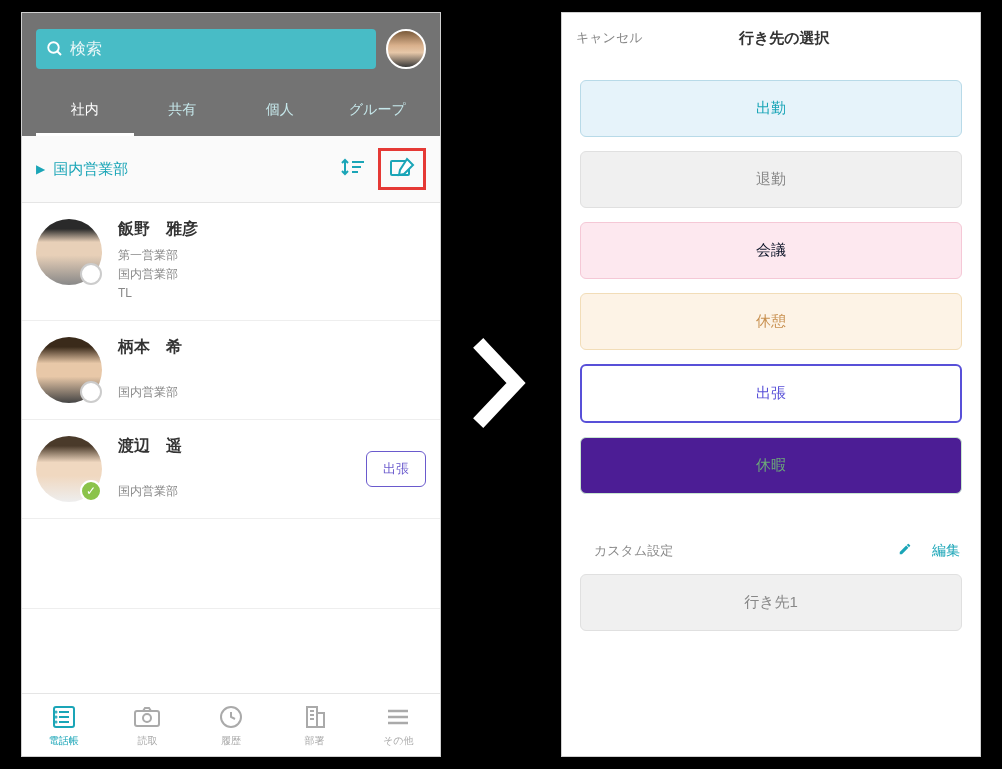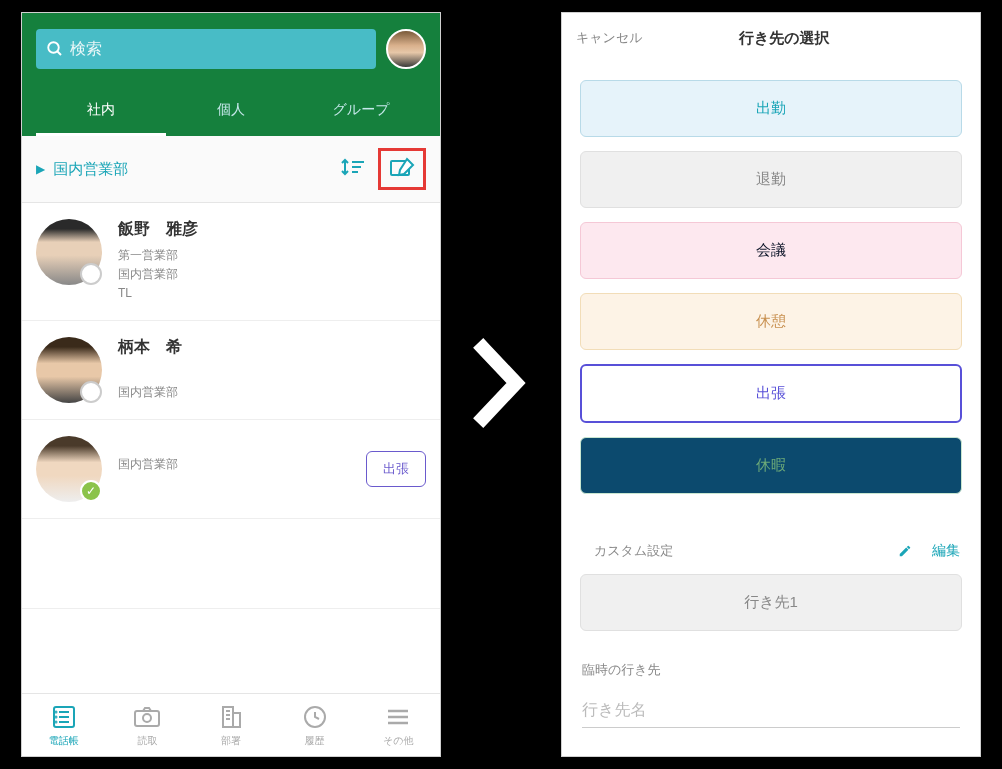--- a/index.html
+++ b/index.html
@@ -1,20 +1,20 @@
 <!DOCTYPE html>
 <html><head>
   <meta charset="utf-8">
   <style>
     * { margin: 0; padding: 0; box-sizing: border-box; font-family: -apple-system, "Hiragino Sans", "Hiragino Kaku Gothic ProN", Meiryo, sans-serif; }
     body { background: #000; display: flex; align-items: center; justify-content: center; width: 1002px; height: 769px; }
     .wrapper { display: flex; align-items: center; gap: 30px; }
     .screen { width: 420px; height: 745px; background: #fff; border: 1px solid #d0d0d0; display: flex; flex-direction: column; overflow: hidden; }
     
-    .header-teal { background: #15803d; padding: 16px 14px 0 14px; }
+    .header-teal { background: #737373; padding: 16px 14px 0 14px; }
     .search-row { display: flex; align-items: center; gap: 10px; margin-bottom: 18px; }
     .search-box { flex: 1; background: #48bcc6; height: 40px; border-radius: 4px; display: flex; align-items: center; padding: 0 10px; color: #fff; }
     .search-box svg { flex-shrink: 0; }
     .search-ph { color: #e8f6f7; font-size: 16px; margin-left: 6px; }
     .avatar-top { width: 40px; height: 40px; border-radius: 50%; background: linear-gradient(180deg,#7a5a3a 0%,#d9b08c 40%,#e6c7a8 60%,#3a3a3a 100%); border: 2px solid #fff; }
     .tabs { display: flex; }
     .tab { flex: 1; text-align: center; color: #c6e8eb; font-size: 14px; padding: 14px 0; cursor: pointer; }
     .tab.active { color: #fff; border-bottom: 3px solid #fff; }
     .section-bar { display: flex; align-items: center; padding: 12px 14px; border-bottom: 1px solid #e5e5e5; background: #fafafa;}
     .section-bar .tri { color: #1aa5b7; margin-right: 8px; font-size: 12px;}
@@ -45,24 +45,24 @@
     .modal-header { display: flex; align-items: flex-start; padding: 16px 14px; border-radius: 21px; }
     .cancel { color: #888; font-size: 13px; cursor: pointer; }
     .modal-title { flex: 1; text-align: center; font-size: 15px; font-weight: 600; color: #333; margin-left: -40px; }
     .options { padding: 16px 18px; }
     .opt { width: 100%; padding: 18px 0; text-align: center; border-radius: 6px; margin-bottom: 14px; font-size: 15px; border: 1px solid transparent; cursor: pointer; }
     .o1 { background: #e6f3fa; border-color: #b8dae8; color: #1aa5b7; }
     .o2 { background: #f0f0f0; border-color: #e0e0e0; color: #888; }
     .o3 { background: #fde8ef; border-color: #f5c8d6; color: #0f172a; }
     .o4 { background: #fdf3e6; border-color: #f2ddb8; color: #c89050; }
     .o5 { background: #fff; border: 2px solid #5850d8; color: #5850d8; font-weight: 500; }
-    .o6 { background: #0c4a6e; border-color: #c8e6d0; color: #6ba878; }
+    .o6 { background: #4c1d95; border-color: #c8e6d0; color: #6ba878; }
     .custom-row { display: flex; align-items: center; padding: 18px 20px 14px 32px; }
     .custom-label { color: #888; font-size: 13px; flex: 1; }
-    .edit-link { color: #1aa5b7; font-size: 14px; display: flex; align-items: center; gap: 20px; cursor: pointer; }
+    .edit-link { color: #1aa5b7; font-size: 14px; display: flex; align-items: flex-start; gap: 20px; cursor: pointer; }
     .opt7 { margin: 0 18px; background: #f0f0f0; border: 1px solid #e0e0e0; color: #888; padding: 18px 0; text-align: center; border-radius: 6px; font-size: 15px; }
     .temp-section { padding: 30px 20px 10px 20px; }
     .temp-label { color: #888; font-size: 13px; margin-bottom: 14px; }
     .temp-input { width: 100%; border: none; border-bottom: 1px solid #ccc; padding: 8px 0; font-size: 16px; color: #aaa; outline: none; }
     .temp-input::placeholder { color: #bbb; }
   </style>
 </head>
 <body>
 
 <div class="wrapper">
@@ -74,20 +74,21 @@
           <svg width="18" height="18" viewBox="0 0 24 24" fill="none" stroke="#fff" stroke-width="2.5">
               <circle cx="10" cy="10" r="7"></circle>
               <line x1="20" y1="20" x2="15" y2="15"></line>
             </svg>
           <span class="search-ph">検索</span>
         </div>
         <div class="avatar-top"></div>
       </div>
       <div class="tabs">
         <div class="tab active">社内</div>
+        <div class="tab">共有</div>
         <div class="tab">個人</div>
         <div class="tab">グループ</div>
       </div>
     </div>
     <div class="section-bar">
       <span class="tri">▶</span>
       <span class="section-label">国内営業部</span>
       <span class="sort-icon">
         <svg width="26" height="20" viewBox="0 0 26 20" fill="none" stroke="#1aa5b7" stroke-width="2">
             <path d="M5 3 L5 17 M2 6 L5 3 L8 6 M2 14 L5 17 L8 14"></path>
@@ -128,20 +129,21 @@
           <div class="contact-sub">&nbsp;</div>
           <div class="contact-sub">国内営業部</div>
         </div>
       </div>
       <div class="contact-item">
         <div class="avatar-wrap">
           <div class="avatar av3"></div>
           <div class="status-dot check">✓</div>
         </div>
         <div class="contact-info">
+          <div class="contact-name">渡辺　遥</div>
           <div class="contact-sub">&nbsp;</div>
           <div class="contact-sub">国内営業部</div>
         </div>
         <div class="badge">出張</div>
       </div>
       <div class="contact-item" style="height:90px;"></div>
     </div>
     <div class="bottom-nav">
       <div class="nav-item active">
         <span class="nav-icon">
@@ -163,37 +165,37 @@
               <rect x="2" y="5" width="24" height="15" rx="2"></rect>
               <path d="M10 5 L12 2 L16 2 L18 5"></path>
               <circle cx="14" cy="12" r="4"></circle>
             </svg>
           </span>
         <span>読取</span>
       </div>
       <div class="nav-item">
         <span class="nav-icon">
             <svg width="24" height="24" viewBox="0 0 24 24" fill="none" stroke="currentColor" stroke-width="2">
+              <circle cx="12" cy="12" r="10"></circle>
+              <path d="M12 7 L12 12 L16 14"></path>
+            </svg>
+          </span>
+        <span>履歴</span>
+      </div>
+      <div class="nav-item">
+        <span class="nav-icon">
+            <svg width="24" height="24" viewBox="0 0 24 24" fill="none" stroke="currentColor" stroke-width="2">
               <rect x="4" y="2" width="10" height="20"></rect>
               <rect x="14" y="8" width="7" height="14"></rect>
               <line x1="7" y1="6" x2="11" y2="6"></line>
               <line x1="7" y1="10" x2="11" y2="10"></line>
               <line x1="7" y1="14" x2="11" y2="14"></line>
             </svg>
           </span>
         <span>部署</span>
-      </div>
-      <div class="nav-item">
-        <span class="nav-icon">
-            <svg width="24" height="24" viewBox="0 0 24 24" fill="none" stroke="currentColor" stroke-width="2">
-              <circle cx="12" cy="12" r="10"></circle>
-              <path d="M12 7 L12 12 L16 14"></path>
-            </svg>
-          </span>
-        <span>履歴</span>
       </div>
       <div class="nav-item">
         <span class="nav-icon">
             <svg width="24" height="18" viewBox="0 0 24 18" fill="none" stroke="currentColor" stroke-width="2.5">
               <line x1="2" y1="3" x2="22" y2="3"></line>
               <line x1="2" y1="9" x2="22" y2="9"></line>
               <line x1="2" y1="15" x2="22" y2="15"></line>
             </svg>
           </span>
         <span>その他</span>
@@ -223,18 +225,14 @@
     <div class="custom-row">
       <span class="custom-label">カスタム設定</span>
       <span class="edit-link">
         <svg width="14" height="14" viewBox="0 0 24 24" fill="#1aa5b7">
             <path d="M3 17.25V21h3.75L17.81 9.94l-3.75-3.75L3 17.25zM20.71 7.04a1 1 0 0 0 0-1.41l-2.34-2.34a1 1 0 0 0-1.41 0l-1.83 1.83 3.75 3.75 1.83-1.83z"></path>
           </svg>
         <span>編集</span>
       </span>
     </div>
     <div class="opt7">行き先1</div>
-    <div class="temp-section">
-      <div class="temp-label">臨時の行き先</div>
-      <input class="temp-input" placeholder="行き先名" style="">
-    </div>
   </div>
 </div>
 
 </body></html>

